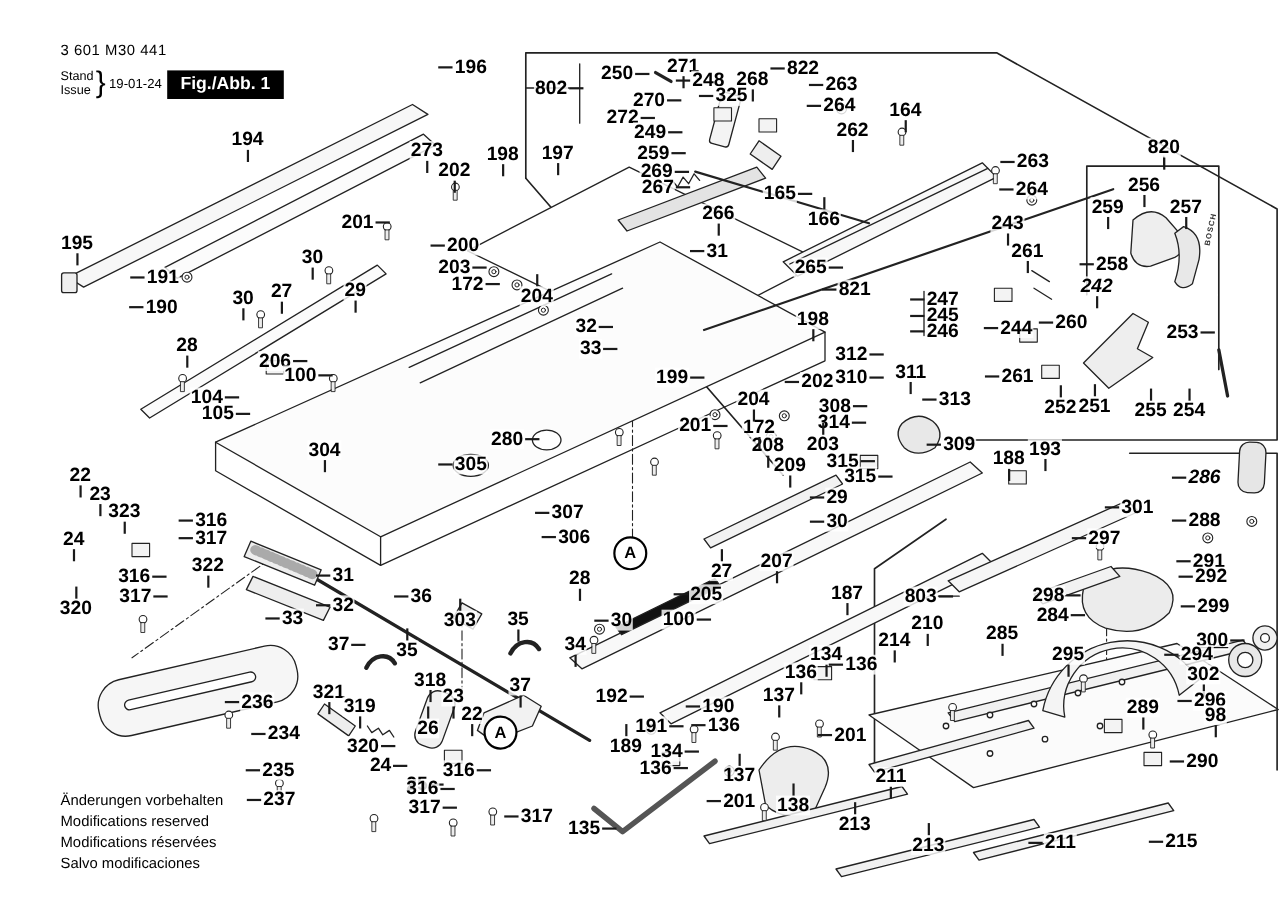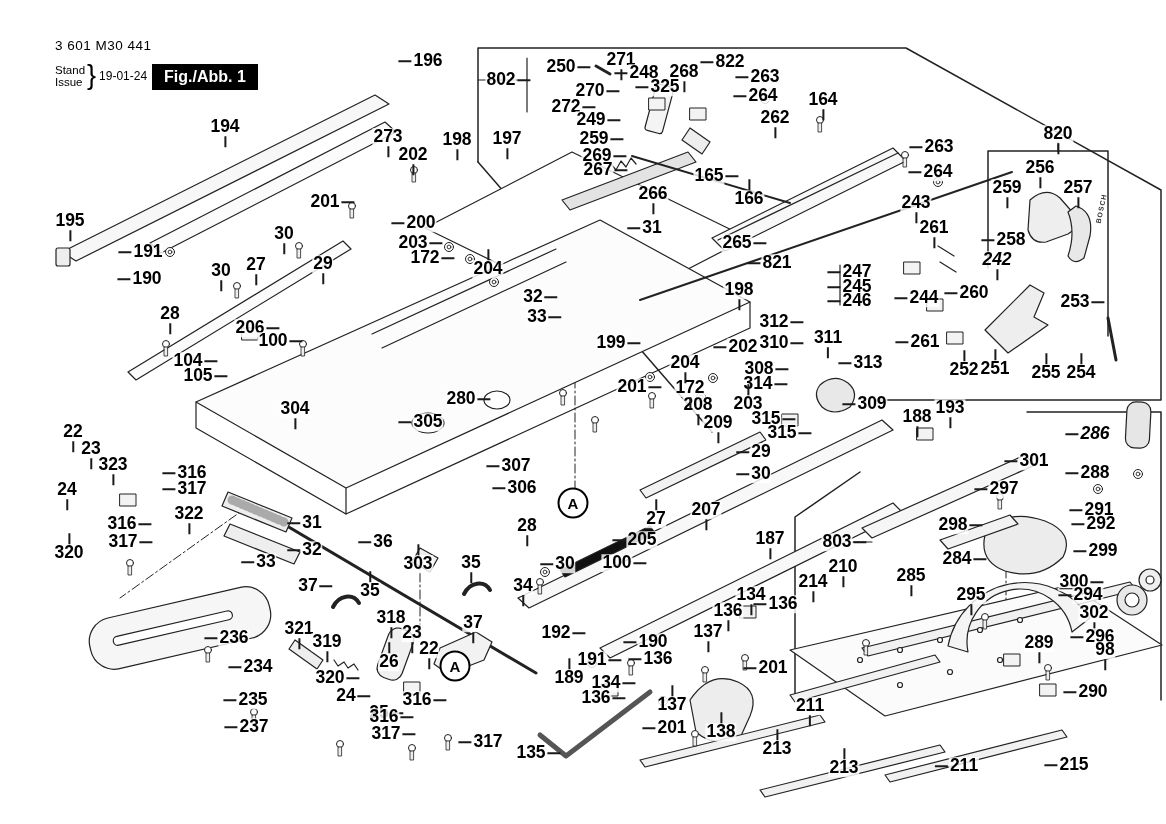--- a/index.html
+++ b/index.html
@@ -359,26 +359,26 @@
       <div class="part-label" style="left: 770px; top: 539px;">187<span class="lead lead-d"></span></div>
       <div class="part-label" style="left: 837px; top: 542px;">803<span class="lead lead-r"></span></div>
       <div class="part-label" style="left: 843px; top: 567px;">210<span class="lead lead-d"></span></div>
       <div class="part-label" style="left: 813px; top: 582px;">214<span class="lead lead-d"></span></div>
       <div class="part-label" style="left: 917px; top: 417px;">188<span class="lead lead-d"></span></div>
       <div class="part-label" style="left: 950px; top: 408px;">193<span class="lead lead-d"></span></div>
       <div class="part-label" style="left: 1034px; top: 461px;">301<span class="lead lead-l"></span></div>
       <div class="part-label" style="left: 1095px; top: 434px; font-style: italic;">286<span class="lead lead-l"></span></div>
       <div class="part-label" style="left: 1095px; top: 473px;">288<span class="lead lead-l"></span></div>
       <div class="part-label" style="left: 1004px; top: 489px;">297<span class="lead lead-l"></span></div>
-      <div class="part-label" style="left: 953px; top: 525px; text-align: right;">298<span class="lead lead-r"></span></div>
+      <div class="part-label" style="left: 953px; top: 541px; text-align: right;">298<span class="lead lead-r"></span></div>
       <div class="part-label" style="left: 1099px; top: 510px;">291<span class="lead lead-l"></span></div>
       <div class="part-label" style="left: 1101px; top: 524px;">292<span class="lead lead-l"></span></div>
       <div class="part-label" style="left: 957px; top: 559px;">284<span class="lead lead-r"></span></div>
       <div class="part-label" style="left: 1103px; top: 551px;">299<span class="lead lead-l"></span></div>
-      <div class="part-label" style="left: 1074px; top: 582px; text-decoration: underline;">300<span class="lead lead-r"></span></div>
+      <div class="part-label" style="left: 1102px; top: 582px; text-decoration: underline;">300<span class="lead lead-r"></span></div>
       <div class="part-label" style="left: 1088px; top: 595px;">294<span class="lead lead-l"></span></div>
       <div class="part-label" style="left: 911px; top: 576px;">285<span class="lead lead-d"></span></div>
       <div class="part-label" style="left: 971px; top: 595px;">295<span class="lead lead-d"></span></div>
       <div class="part-label" style="left: 1094px; top: 613px;">302<span class="lead lead-d"></span></div>
       <div class="part-label" style="left: 1039px; top: 643px;">289<span class="lead lead-d"></span></div>
       <div class="part-label" style="left: 1100px; top: 637px;">296<span class="lead lead-l"></span></div>
       <div class="part-label" style="left: 1105px; top: 650px;">98<span class="lead lead-d"></span></div>
       <div class="part-label" style="left: 1093px; top: 692px;">290<span class="lead lead-l"></span></div>
       <div class="part-label" style="left: 964px; top: 766px;">211<span class="lead lead-l"></span></div>
       <div class="part-label" style="left: 1074px; top: 765px;">215<span class="lead lead-l"></span></div>
@@ -419,13 +419,19 @@
       <div class="part-label" style="left: 386px; top: 734px;">317<span class="lead lead-r"></span></div>
       <div class="part-label" style="left: 488px; top: 742px;">317<span class="lead lead-l"></span></div>
       <div class="part-label" style="left: 473px; top: 623px;">37<span class="lead lead-d"></span></div>
     </div>
 
   <div id="markers">
       <div class="detail-marker" style="left: 573px; top: 503px;">A</div>
       <div class="detail-marker" style="left: 455px; top: 666px;">A</div>
     </div>
 
+  <div id="footer">
+      <div>Änderungen vorbehalten</div>
+      <div>Modifications reserved</div>
+      <div>Modifications réservées</div>
+      <div>Salvo modificaciones</div>
+    </div>
 </div>
 
 </body></html>

